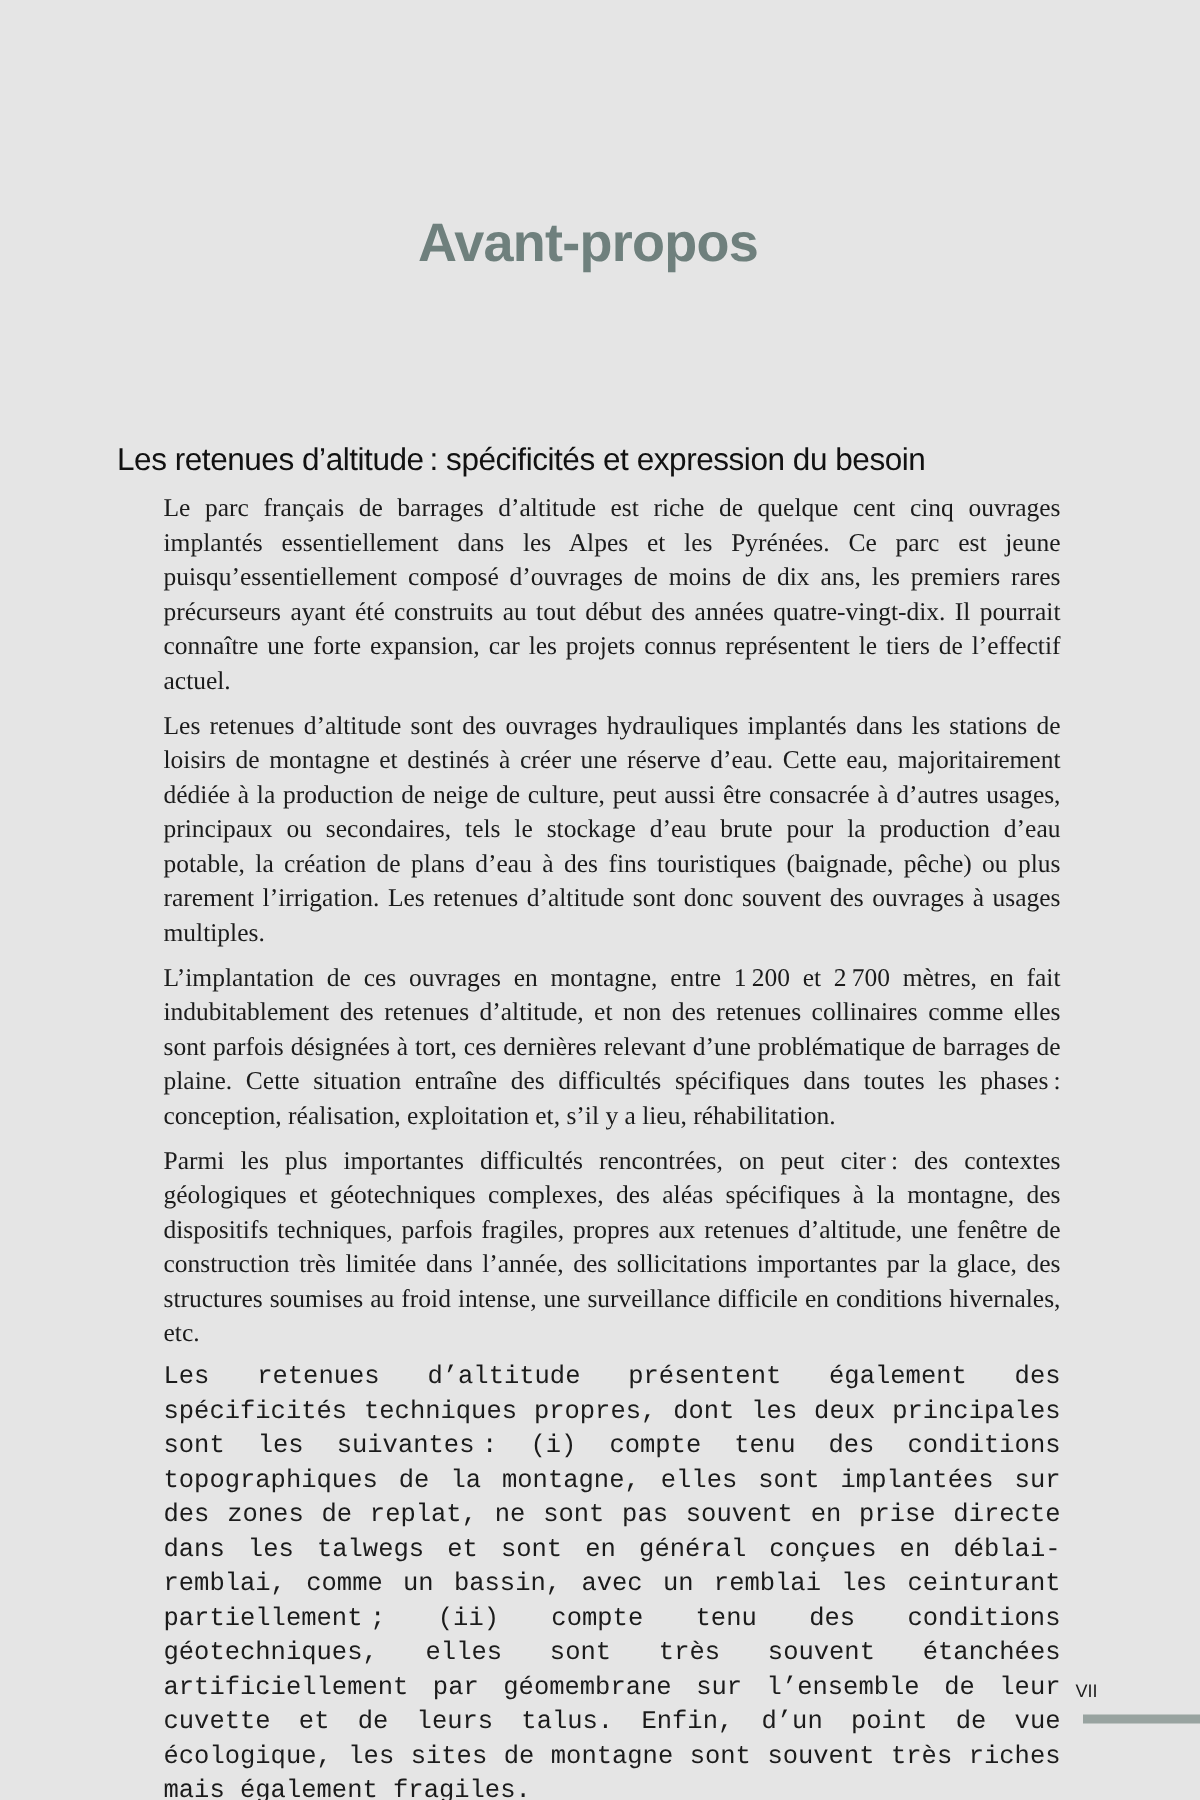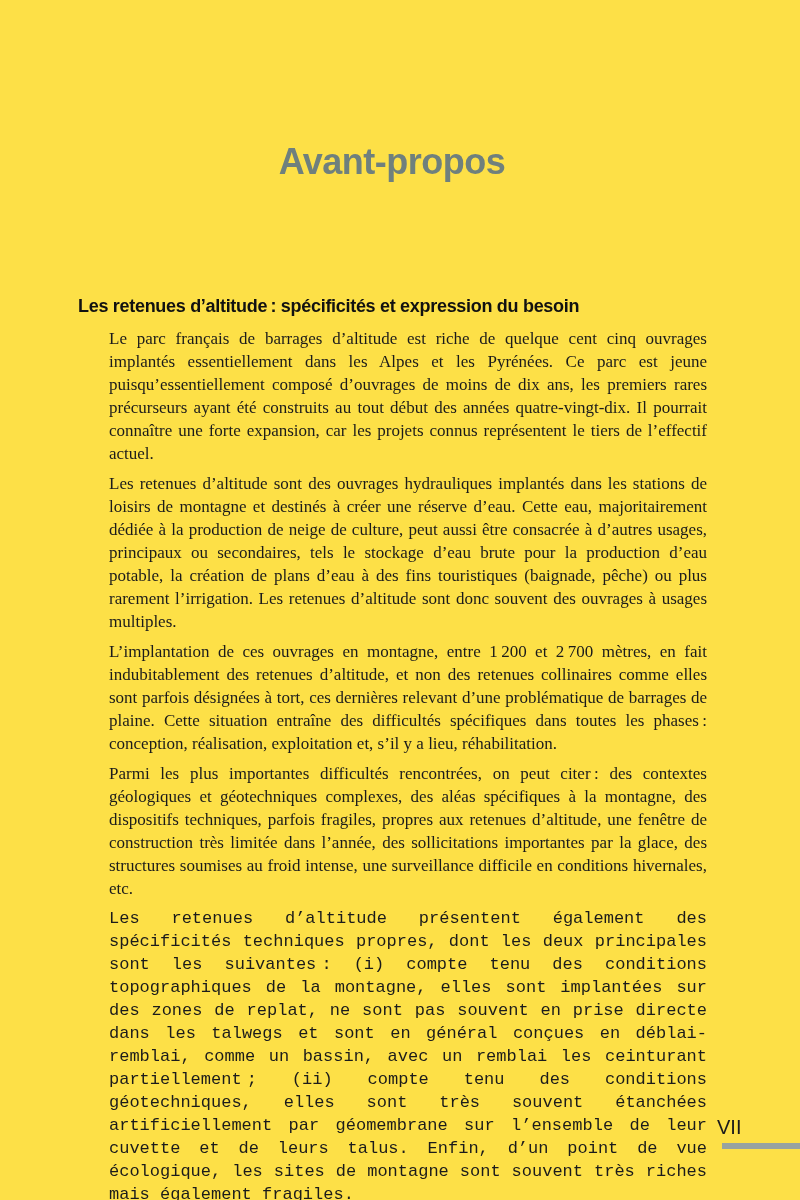--- a/index.html
+++ b/index.html
@@ -4,21 +4,21 @@
 <style>
   html, body {
     margin: 0;
     padding: 0;
     background: #ffffff;
   }
   .page {
     position: relative;
     width: 800px;
     height: 1200px;
-    background: #fde047;
+    background: #e5e5e5;
     overflow: hidden;
     font-family: "Liberation Serif", serif;
     color: var(--text_color, #1b1b1b);
   }
   .doc-title {
     position: absolute;
     top: 140px;
     left: 0;
     width: 784px;
     margin: 0;
@@ -32,22 +32,22 @@
   }
   .content {
     position: absolute;
     top: 293px;
     left: 78px;
     width: 630px;
   }
   .section-heading {
     margin: 0 0 7px 0;
     font-family: "Liberation Sans", sans-serif;
-    font-weight: bold;
-    font-size: 18px;
+    font-weight: normal;
+    font-size: 21px;
     line-height: 27px;
     letter-spacing: -0.3px;
     color: #111111;
   }
   .body-text {
     margin-left: 31px;
     width: 598px;
     text-align: justify;
     font-size: 17px;
     line-height: 23px;
@@ -58,21 +58,21 @@
   }
   .body-text p:last-child {
     margin-bottom: 0;
     font-family: Liberation Mono, monospace;
   }
   .page-number {
     position: absolute;
     top: 1117px;
     left: 717px;
     font-family: "Liberation Sans", sans-serif;
-    font-size: 20px;
+    font-size: 12px;
     line-height: 20px;
     color: #1b1b1b;
   }
   .footer-bar {
     position: absolute;
     top: 1143px;
     left: 722px;
     width: 78px;
     height: 6px;
     background: var(--bar_color, #98a3a0);

